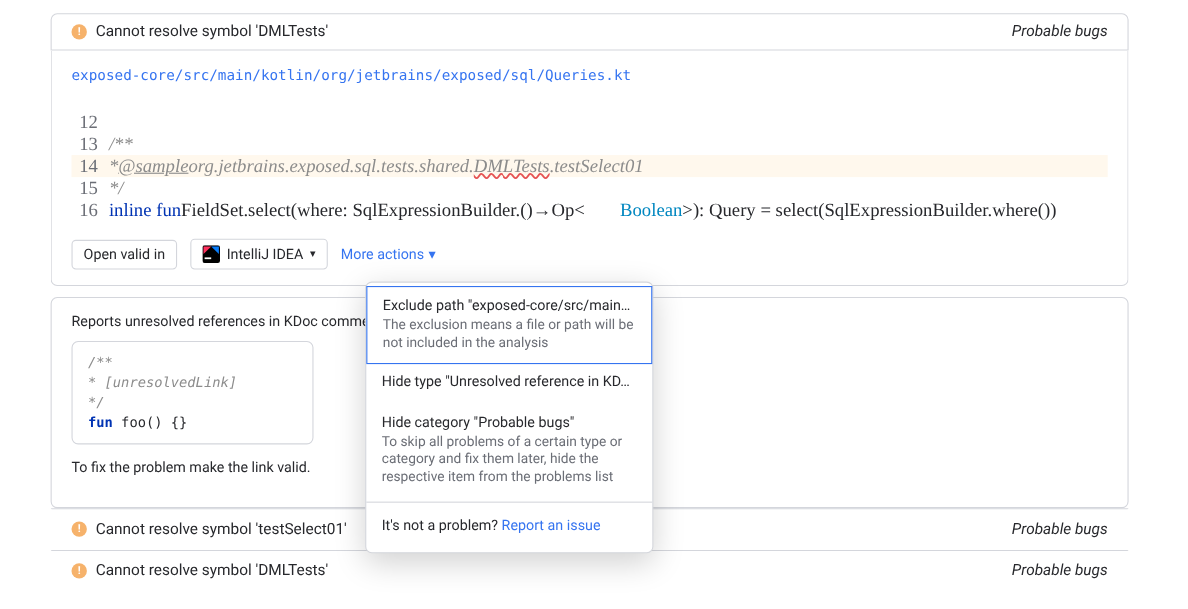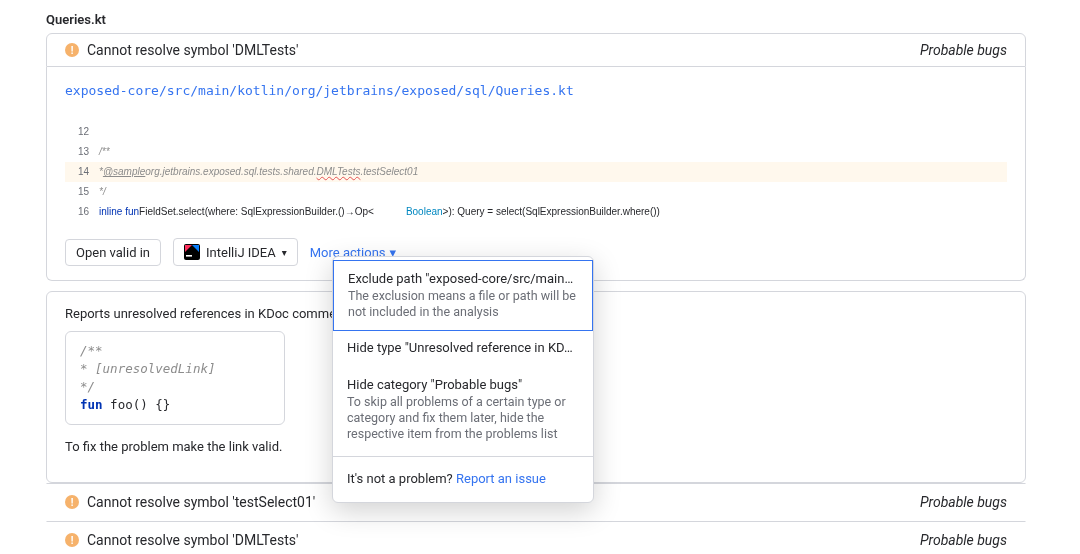--- a/index.html
+++ b/index.html
@@ -52,22 +52,22 @@
     border-radius: 0 0 6px 6px;
   }
   .path-link {
     font-family: ui-monospace, SFMono-Regular, Menlo, Consolas, monospace;
     color: var(--link);
     font-size: 13px;
     margin-bottom: 24px;
     display: inline-block;
   }
   .code {
-    font-family: Liberation Sans, sans-serif;
-    font-size: 10px;
+    font-family: Liberation Serif, serif;
+    font-size: 17px;
     line-height: 20px;
   }
   .code .line { display: flex; }
   .code .ln { width: 24px; text-align: right; color: var(--muted); margin-right: 10px; user-select: none; }
   .code .hl { background: var(--hl-line); }
   .kw { color: var(--kw); }
   .ty { color: var(--type); padding-left: 32px; }
   .dim { color: var(--doc); font-style: italic; }
   .err { text-decoration: wavy underline #e55353; text-decoration-skip-ink: none; }
 
@@ -119,21 +119,20 @@
   .popup .inline-link { color:var(--link); }
 
   
   .issue-row.plain { border-top:1px solid var(--line); padding:10px 18px; }
 </style>
 </head>
 <body>
 
 <div class="root">
 
-  <div class="file-title">Queries.kt</div>
 
   <div class="issue-row top">
     <div class="issue-left">
       <span class="badge">!</span>
       <span class="issue-text">Cannot resolve symbol 'DMLTests'</span>
     </div>
     <span class="category">Probable bugs</span>
   </div>
 
   <div class="code-card">

